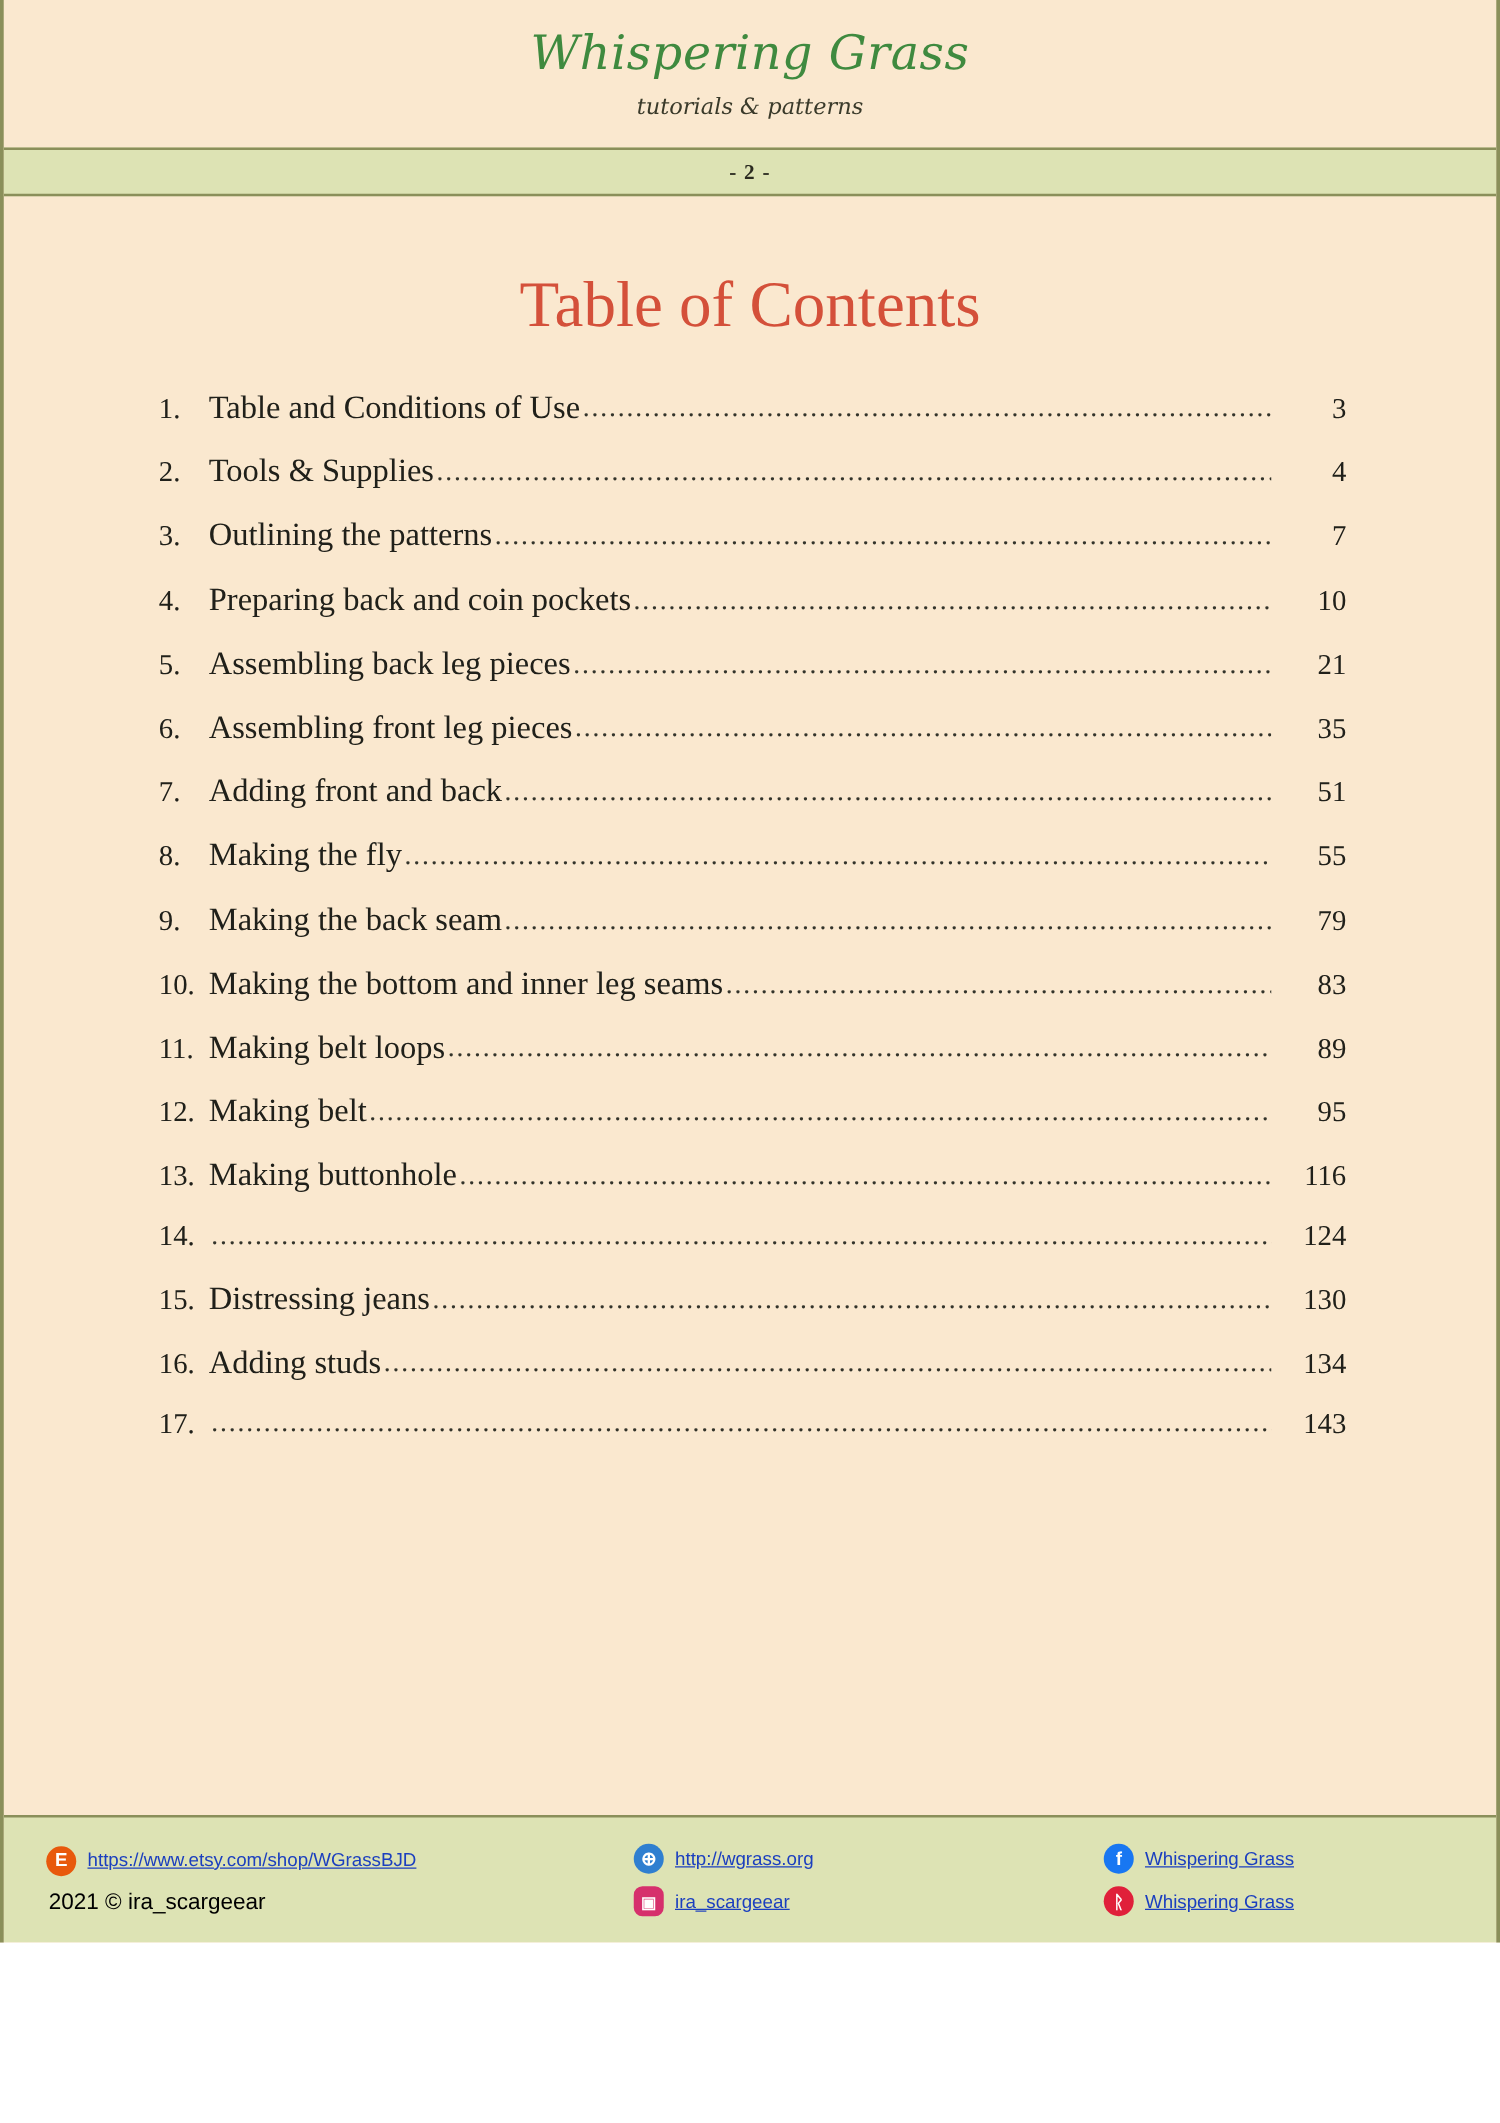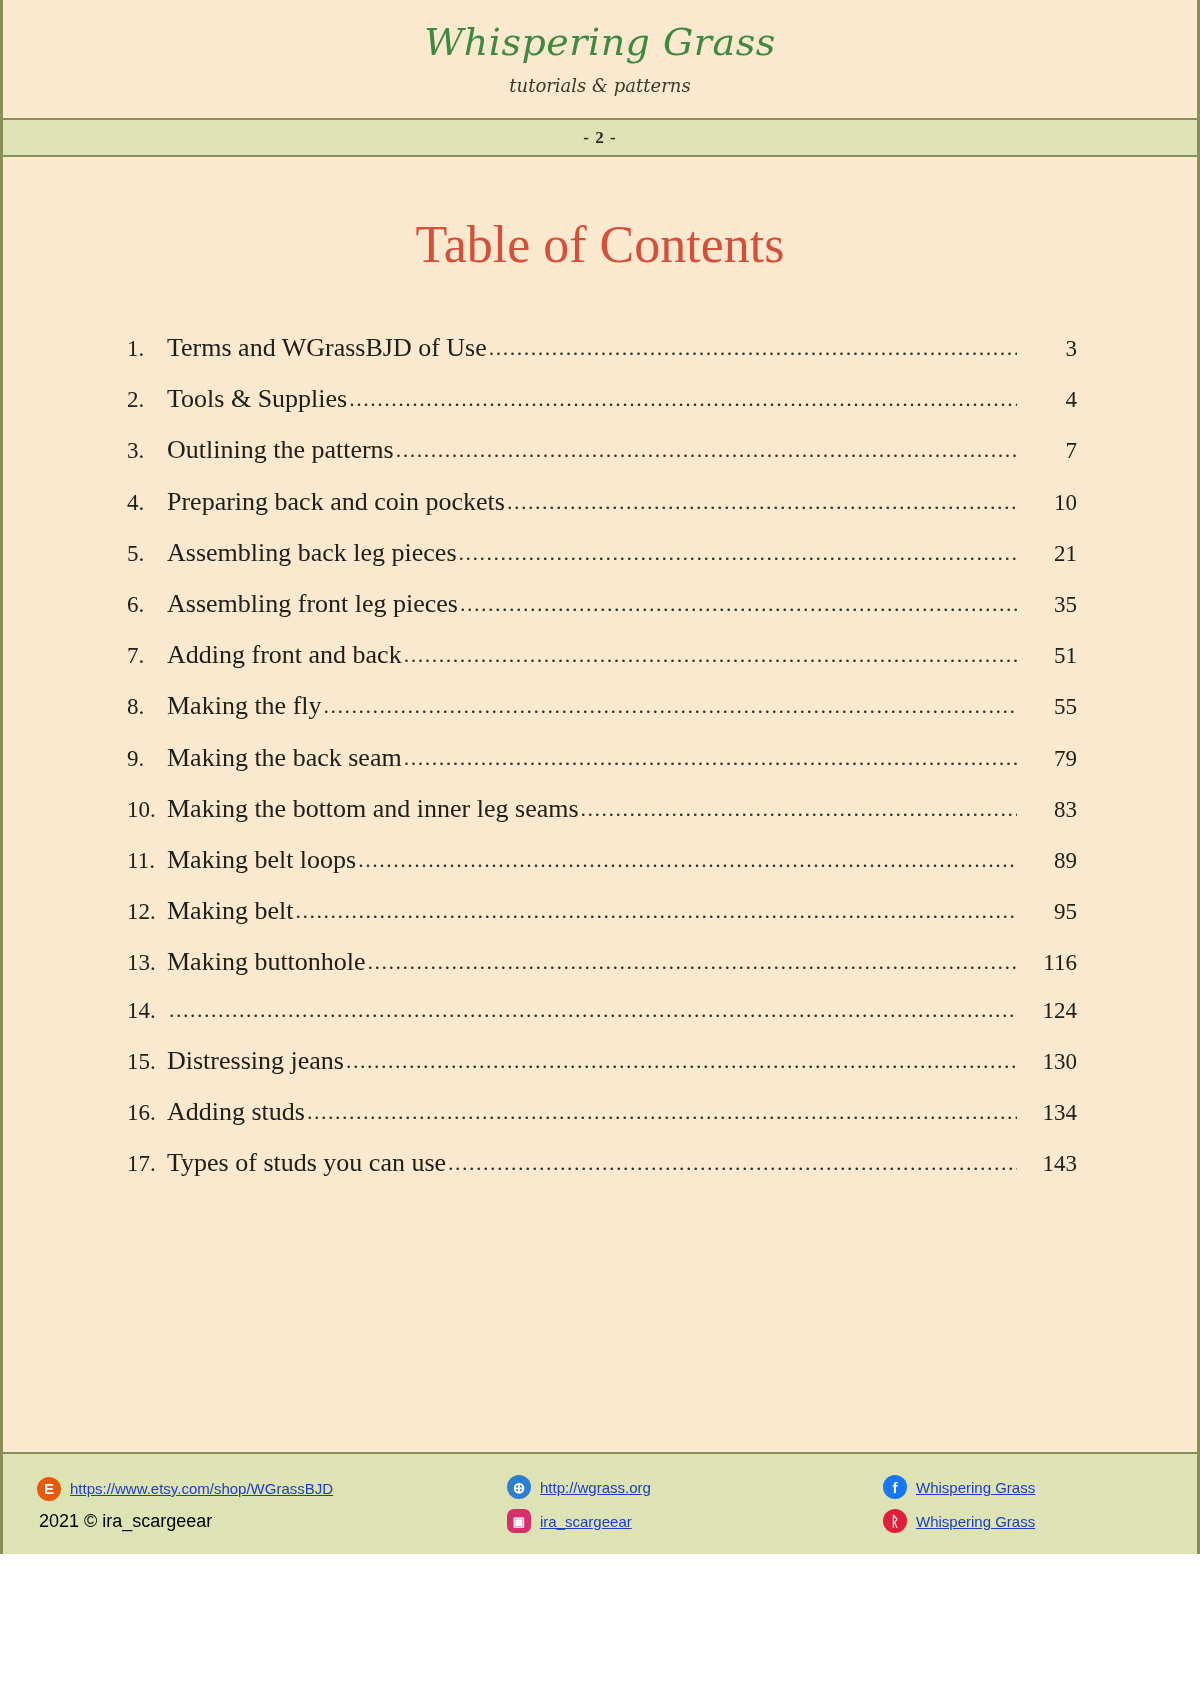--- a/index.html
+++ b/index.html
@@ -69,21 +69,21 @@
   
   .main {
     padding: 0 120px;
   }
   .toc-title {
     text-align: center;
     font-family: "Liberation Serif", serif;
     font-size: 52px;
     color: #d4503a;
     margin-top: 58px;
-    margin-bottom: 58px;
+    margin-bottom: 36px;
     font-weight: normal;
   }
 
   .toc-list {
     list-style: none;
     margin: 0;
     padding: 0;
   }
   .toc-row {
     display: flex;
@@ -205,21 +205,21 @@
 
   <div class="page-band">
     <span class="page-band-text">- 2 -</span>
   </div>
 
   <div class="main">
     <h1 class="toc-title">Table of Contents</h1>
     <ul class="toc-list" id="toc-list">
         <li class="toc-row">
           <span class="toc-num">1.</span>
-          <span class="toc-label">Terms and WGrassBJD of Use</span>
+          <span class="toc-label">Table and Conditions of Use</span>
           <span class="toc-dots">................................................................................................................................................................................</span>
           <span class="toc-page">3</span>
         </li>
         <li class="toc-row">
           <span class="toc-num">2.</span>
           <span class="toc-label">Tools &amp; Supplies</span>
           <span class="toc-dots">................................................................................................................................................................................</span>
           <span class="toc-page">4</span>
         </li>
         <li class="toc-row">
@@ -300,21 +300,20 @@
           <span class="toc-page">130</span>
         </li>
         <li class="toc-row">
           <span class="toc-num">16.</span>
           <span class="toc-label">Adding studs</span>
           <span class="toc-dots">................................................................................................................................................................................</span>
           <span class="toc-page">134</span>
         </li>
         <li class="toc-row">
           <span class="toc-num">17.</span>
-          <span class="toc-label">Types of studs you can use</span>
           <span class="toc-dots">................................................................................................................................................................................</span>
           <span class="toc-page">143</span>
         </li>
       </ul>
   </div>
 
   <div class="footer">
     <div class="footer-col left">
       <div class="f-line">
         <span class="ico ico-etsy">E</span>

